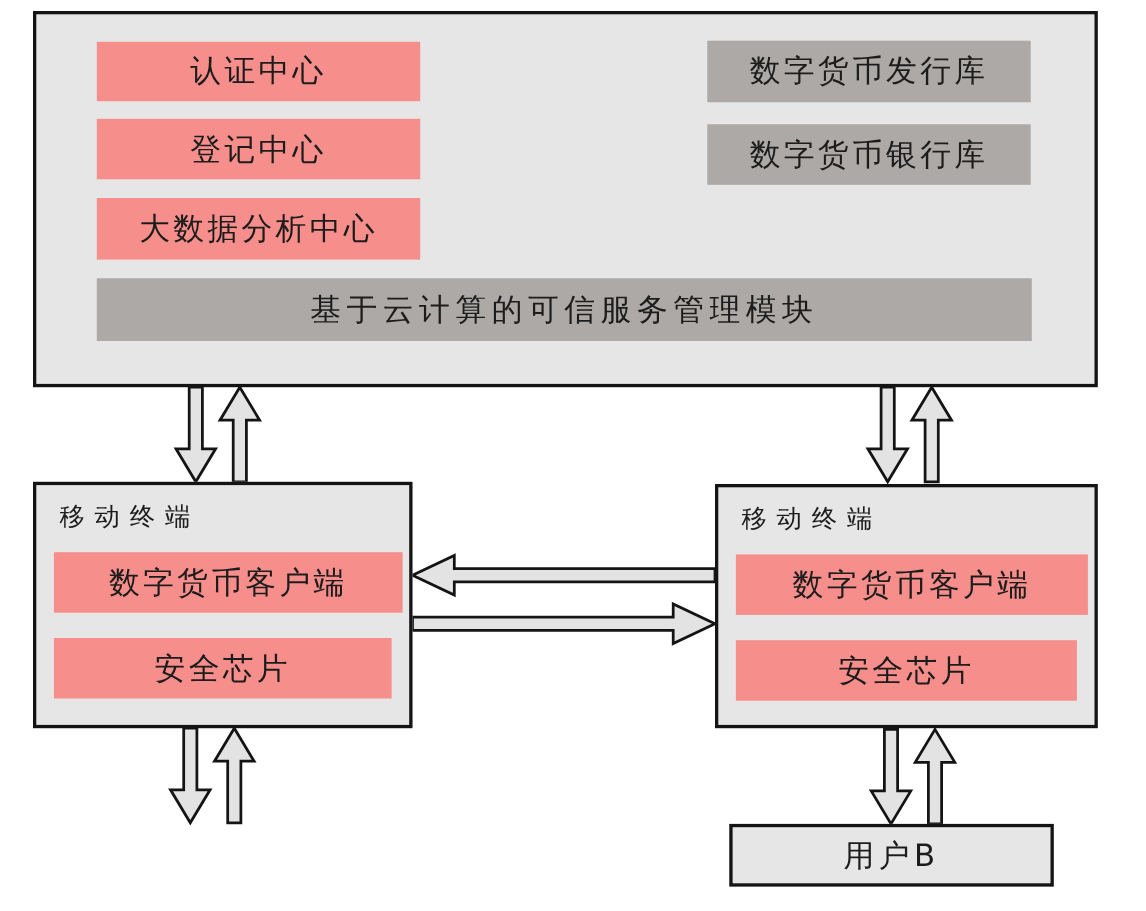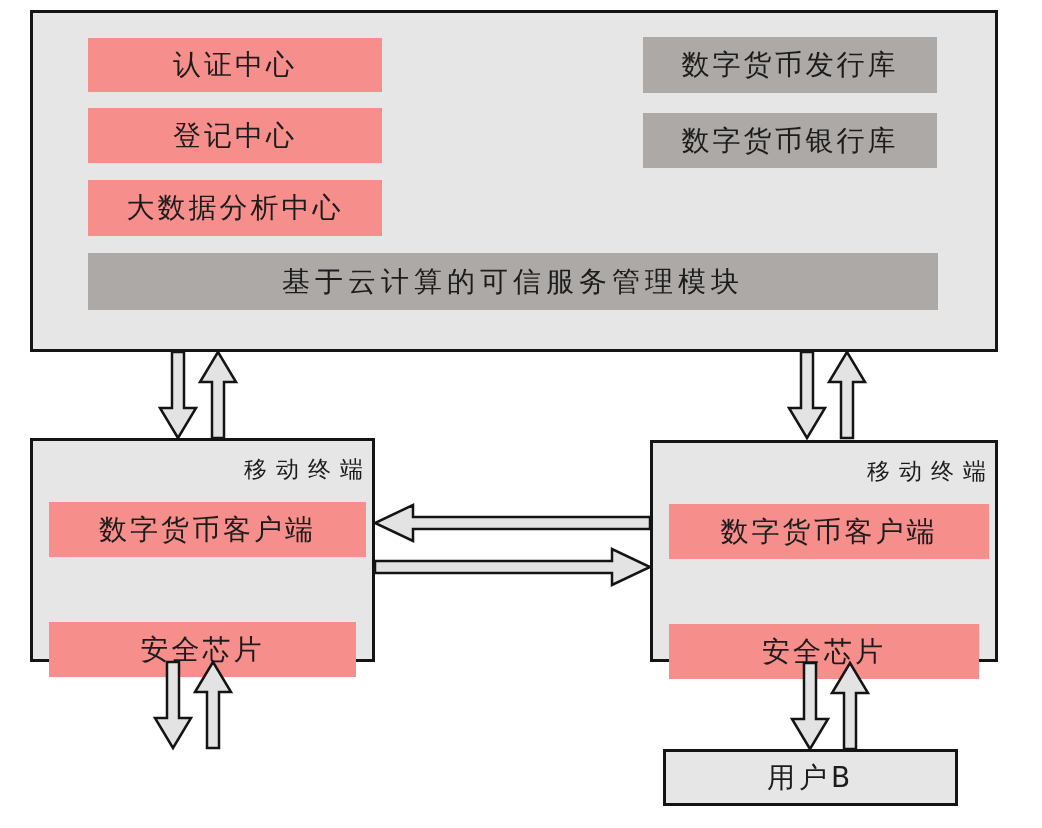--- a/index.html
+++ b/index.html
@@ -44,27 +44,28 @@
   .m-issue   { left: 610px; top: 24px;  width: 294px; height: 56px; }
   .m-bank    { left: 610px; top: 100px; width: 294px; height: 55px; }
   .m-trust   { left: 55px;  top: 240px; width: 850px; height: 57px; letter-spacing: 5px; }
 
   
   .terminal-a { left: 30px;  top: 438px; width: 345px; height: 224px; }
   .terminal-b { left: 650px; top: 440px; width: 348px; height: 222px; }
   .terminal-title {
     position: absolute;
     top: 13px; left: 0; right: 0;
-    text-align: right;
+    text-align: left;
     font-size: 23px;
     letter-spacing: 9px;
     text-indent: 9px; 
+    padding-left: 12px;
   }
   .t-mod1 { left: 16px; right: 6px; top: 61px;  height: 55px; font-family: Liberation Serif, serif; }
-  .t-mod2 { left: 16px; right: 16px; top: 139px; height: 55px; margin-top: 42px; }
+  .t-mod2 { left: 16px; right: 16px; top: 139px; height: 55px; }
 
   
   .user-box {
     display: flex;
     align-items: center;
     justify-content: center;
     font-size: 28px;
     letter-spacing: 4px;
   }
   .user-a { left: 48px;  top: 748px; width: 295px; height: 57px; }

